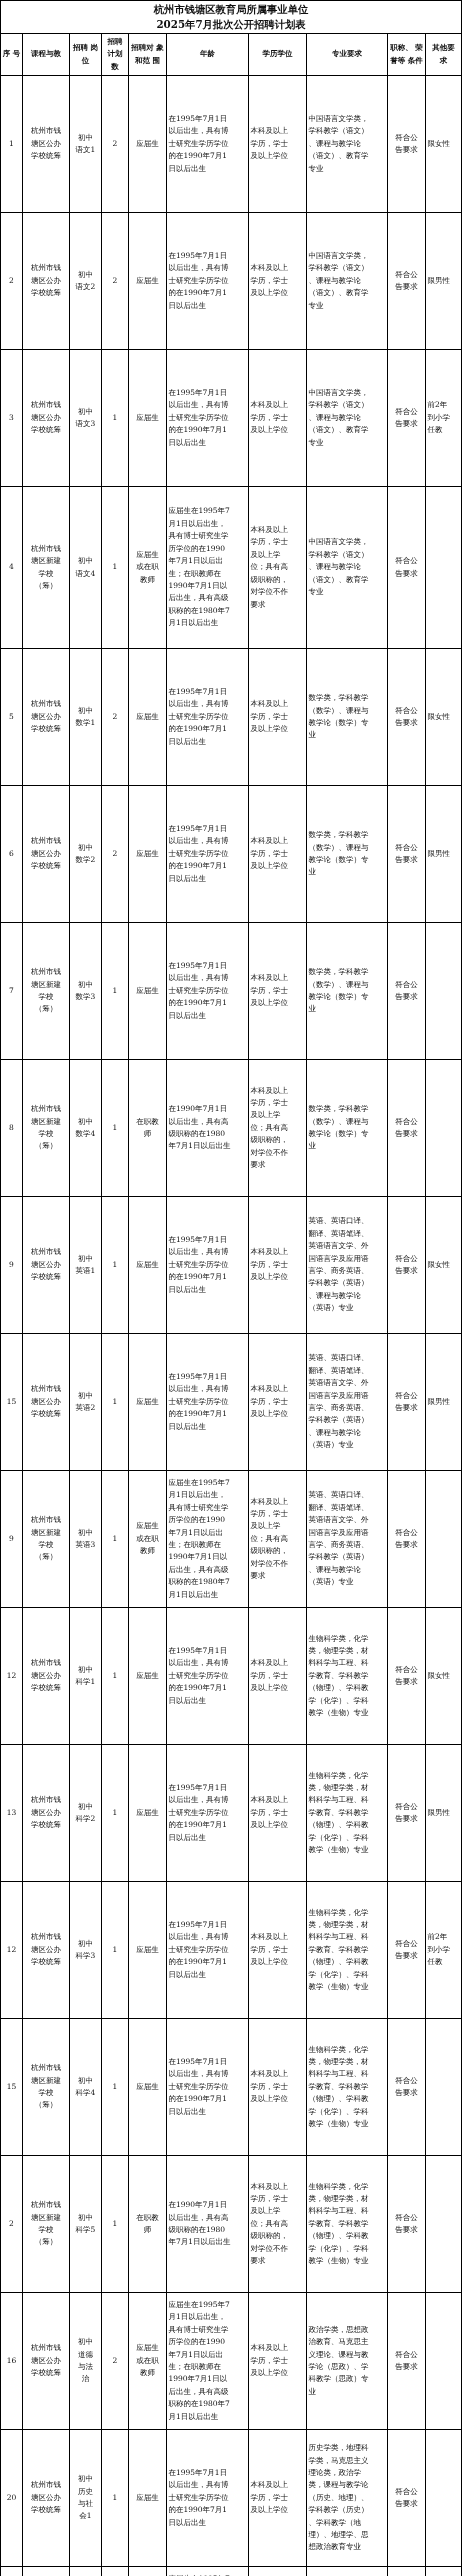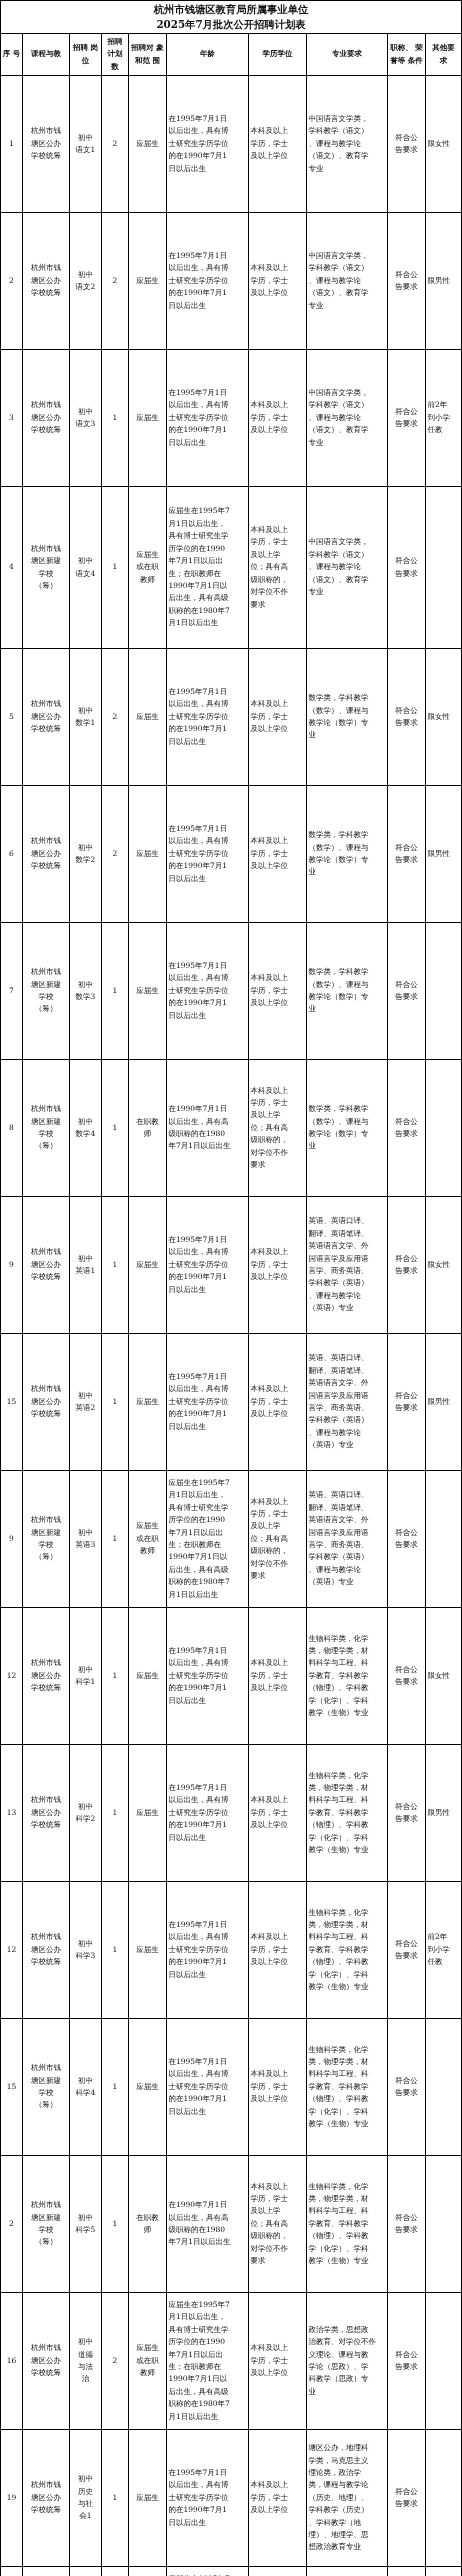--- a/index.html
+++ b/index.html
@@ -552,49 +552,49 @@
 年7月1日以后出
 生；在职教师在
 1990年7月1日以
 后出生，具有高级
 职称的在1980年7
 月1日以后出生</td>
         <td class="l pre">本科及以上
 学历，学士
 及以上学位</td>
         <td class="l pre">政治学类，思想政
-治教育、对学位不作
+治教育、马克思主
 义理论、课程与教
 学论（思政）、学
 科教学（思政）专
 业</td>
         <td class="c pre">符合公
 告要求</td>
         <td class="l pre"></td>
       </tr>
       <tr class="r">
-        <td class="c pre">19</td>
+        <td class="c pre">20</td>
         <td class="c pre">杭州市钱
 塘区公办
 学校统筹</td>
         <td class="c pre">初中
 历史
 与社
 会1</td>
         <td class="c pre">1</td>
         <td class="c pre">应届生</td>
         <td class="l pre">在1995年7月1日
 以后出生，具有博
 士研究生学历学位
 的在1990年7月1
 日以后出生</td>
         <td class="l pre">本科及以上
 学历，学士
 及以上学位</td>
-        <td class="l pre">塘区公办，地理科
+        <td class="l pre">历史学类，地理科
 学类，马克思主义
 理论类，政治学
 类，课程与教学论
 （历史、地理）、
 学科教学（历史）
 、学科教学（地
 理）、地理学、思
 想政治教育专业</td>
         <td class="c pre">符合公
 告要求</td>

